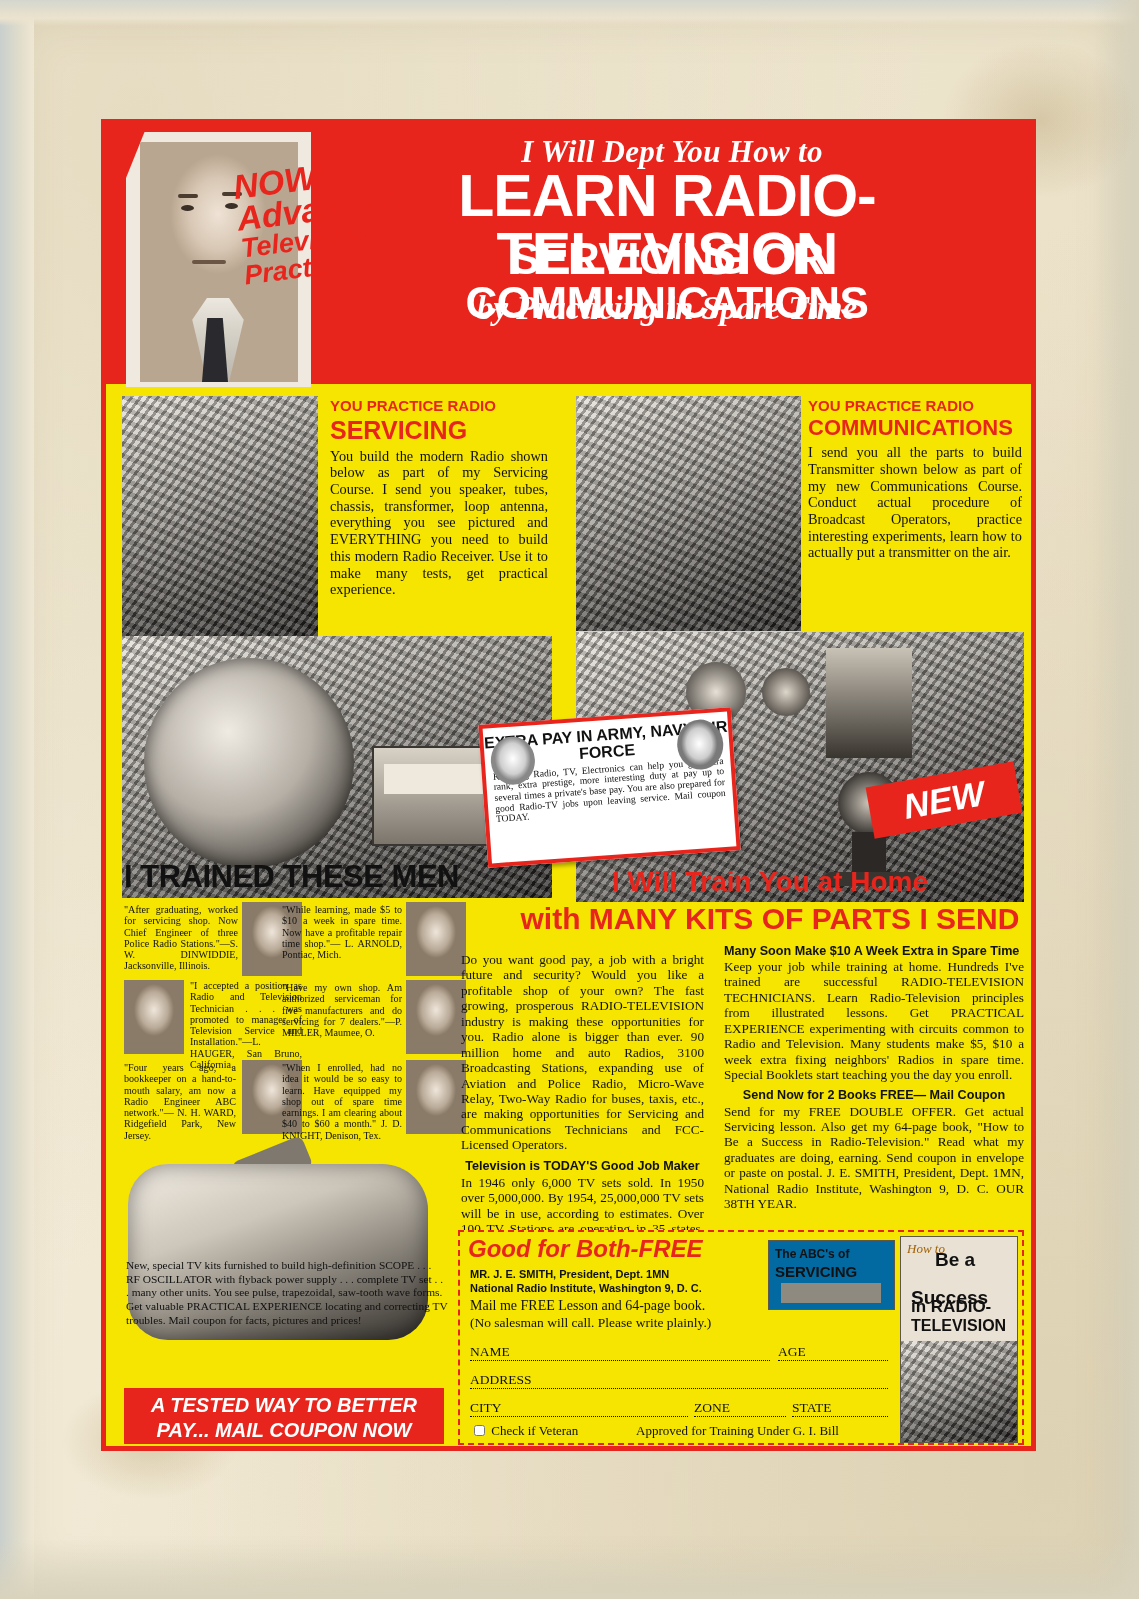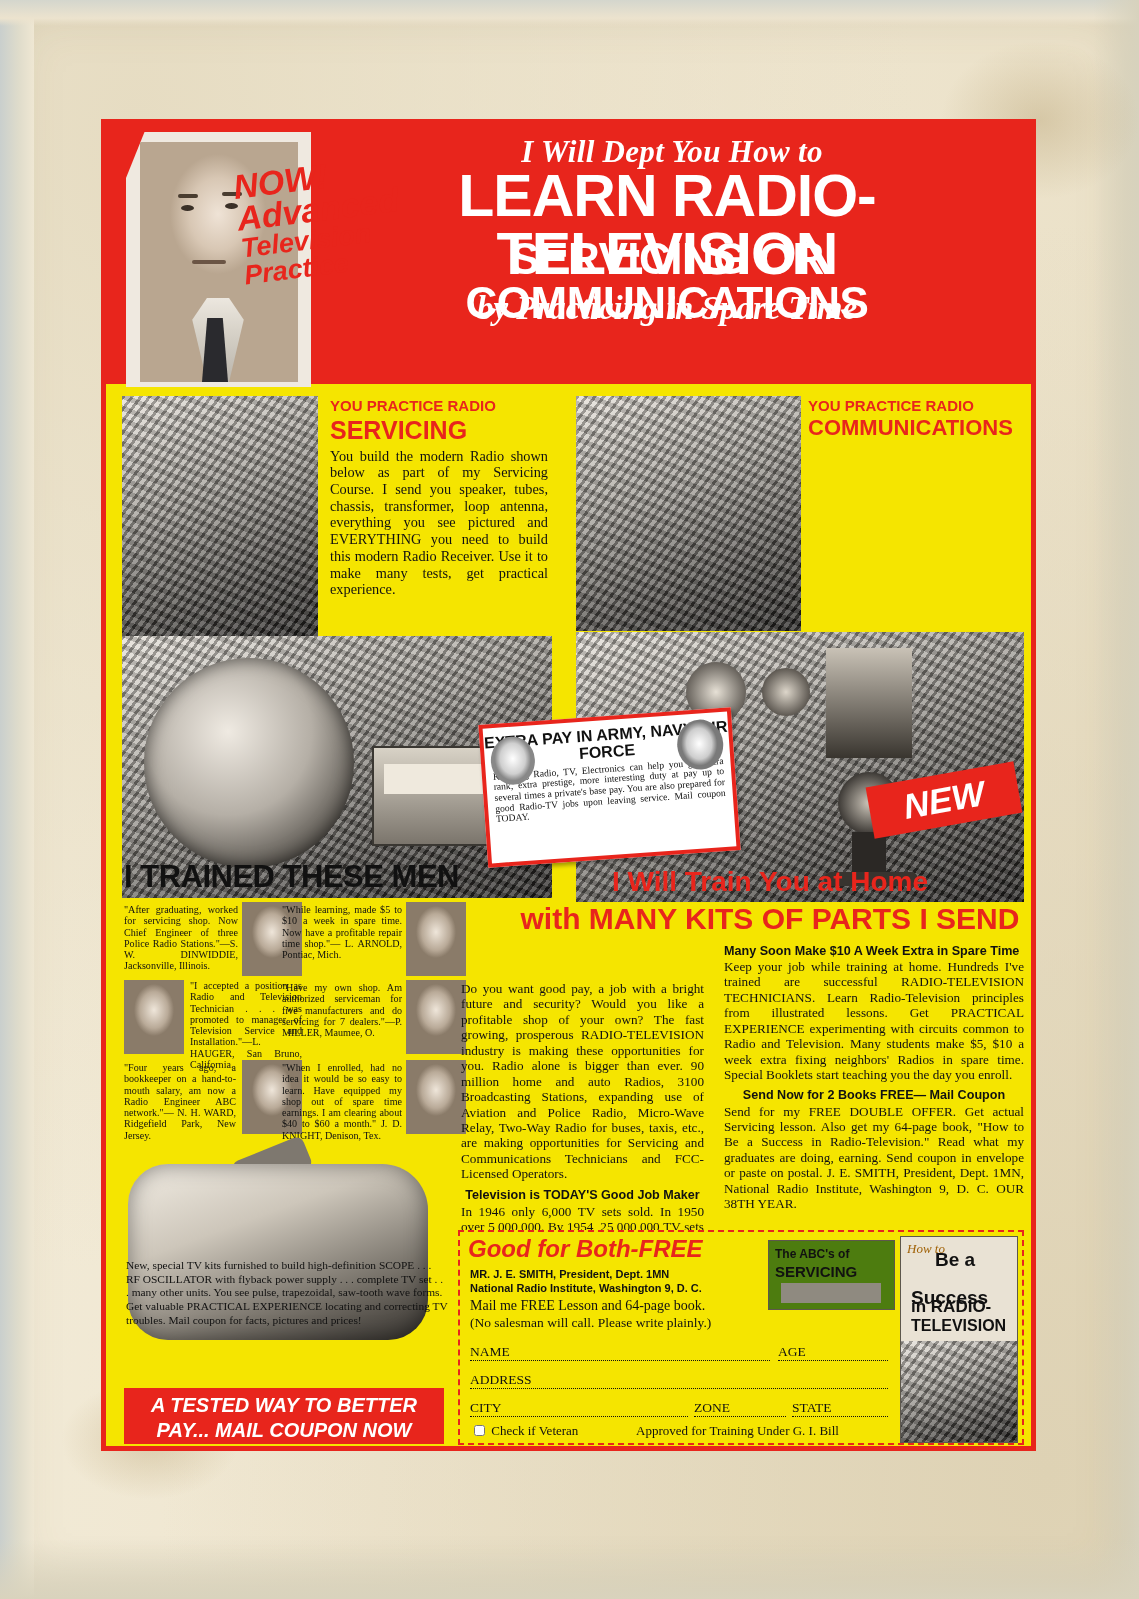--- a/index.html
+++ b/index.html
@@ -73,21 +73,21 @@
 
   
   .panel-img{position:absolute;background:#cfcac2;overflow:hidden;}
   .ph{
     background-image:
       repeating-linear-gradient(127deg, rgba(0,0,0,.30) 0 3px, rgba(255,255,255,.16) 3px 7px),
       repeating-linear-gradient(22deg, rgba(0,0,0,.22) 0 5px, rgba(255,255,255,.12) 5px 11px),
       linear-gradient(160deg,#e3ded6 0%,#9e9a93 40%,#4d4a46 75%,#23211f 100%);
   }
   .panel-head{font-family:"Liberation Sans",sans-serif;font-weight:bold;color:#e8251c;}
-  .body-txt{font-size:14.3px;line-height:1.17;color:#111;text-align:justify;margin-top:29px;}
+  .body-txt{font-size:14.3px;line-height:1.17;color:#111;text-align:justify;}
 
   
   #extrapay{
     position:absolute;left:377px;top:592px;width:245px;height:135px;
     background:#fff;border:4px solid #e8251c;transform:rotate(-4deg);
     box-shadow:2px 3px 4px rgba(0,0,0,.35);
   }
   #extrapay .ttl{font-family:"Liberation Sans",sans-serif;font-weight:bold;font-size:16px;
     color:#111;text-align:center;line-height:1.08;padding-top:6px;}
   #extrapay .sm{font-size:9.6px;line-height:1.12;color:#111;padding:3px 7px 0 7px;text-align:justify;}
@@ -133,21 +133,21 @@
   #testedway span{display:block;text-align:center;color:#fff;font-family:"Liberation Sans",sans-serif;
     font-weight:bold;font-style:italic;font-size:20px;line-height:1.25;padding-top:5px;}
 
   
   #coupon{position:absolute;left:352px;top:1106px;width:566px;height:215px;background:#f5e500;
     border:2px dashed #e8251c;box-sizing:border-box;}
   #goodfor{position:absolute;left:8px;top:3px;font-family:"Liberation Sans",sans-serif;
     font-weight:bold;font-style:italic;font-size:24px;color:#e8251c;}
   .cplabel{font-family:"Liberation Sans",sans-serif;font-size:11px;font-weight:bold;color:#111;}
   .cline{position:absolute;font-size:13.5px;color:#111;border-bottom:1px dotted #111;}
-  .bookcard{position:absolute;background:#4d7c0f;border:1px solid #5d574c;overflow:hidden;}
+  .bookcard{position:absolute;background:#0369a1;border:1px solid #5d574c;overflow:hidden;}
   input[type=checkbox]{width:11px;height:11px;vertical-align:-1px;}
 
   .stain{position:absolute;border-radius:50%;pointer-events:none;}
 </style>
 </head>
 <body>
 
 <div id="page">
   <div id="edgeL"></div>
   <div id="edgeT"></div>
@@ -196,20 +196,21 @@
       <div style="position:absolute;left:110px;top:30px;width:60px;height:60px;border-radius:50%;background:radial-gradient(circle,#e7e1d6,#55504a 80%);"></div>
       <div style="position:absolute;left:186px;top:36px;width:48px;height:48px;border-radius:50%;background:radial-gradient(circle,#ddd6ca,#4c4741 80%);"></div>
       <div style="position:absolute;left:250px;top:16px;width:86px;height:110px;background:linear-gradient(180deg,#c9c2b6,#39352f);"></div>
       <div style="position:absolute;left:262px;top:140px;width:62px;height:62px;border-radius:50%;background:radial-gradient(circle,#cdc6ba,#2a2724 80%);"></div>
       <div style="position:absolute;left:276px;top:200px;width:34px;height:48px;background:#2b2825;"></div>
       <div style="position:absolute;left:248px;top:240px;width:94px;height:14px;border-radius:7px;background:#38342f;"></div>
     </div>
     <div style="position:absolute;left:702px;top:274px;width:214px;">
       <div class="panel-head" style="font-size:15px;line-height:1.1;">YOU PRACTICE RADIO</div>
       <div class="panel-head" style="font-size:22px;line-height:1.12;margin-top:1px;">COMMUNICATIONS</div>
+      <div class="body-txt" style="margin-top:4px;">I send you all the parts to build Transmitter shown below as part of my new Communications Course. Conduct actual procedure of Broadcast Operators, practice interesting experiments, learn how to actually put a transmitter on the air.</div>
     </div>
 
     <div id="extrapay">
       <div style="position:absolute;left:6px;top:10px;width:44px;height:48px;
         background:radial-gradient(ellipse 18px 22px at 22px 22px,#fff 0%,#cfcfcf 70%,#888 100%);border-radius:50%;"></div>
       <div style="position:absolute;right:6px;top:6px;width:46px;height:50px;
         background:radial-gradient(ellipse 18px 22px at 22px 24px,#fff 0%,#cdcdcd 70%,#7a7a7a 100%);border-radius:50%;"></div>
       <div class="ttl">EXTRA PAY IN ARMY, NAVY, AIR FORCE</div>
       <div class="sm">Knowing Radio, TV, Electronics can help you get extra rank, extra prestige, more interesting duty at pay up to several times a private's base pay. You are also prepared for good Radio-TV jobs upon leaving service. Mail coupon TODAY.</div>
     </div>

